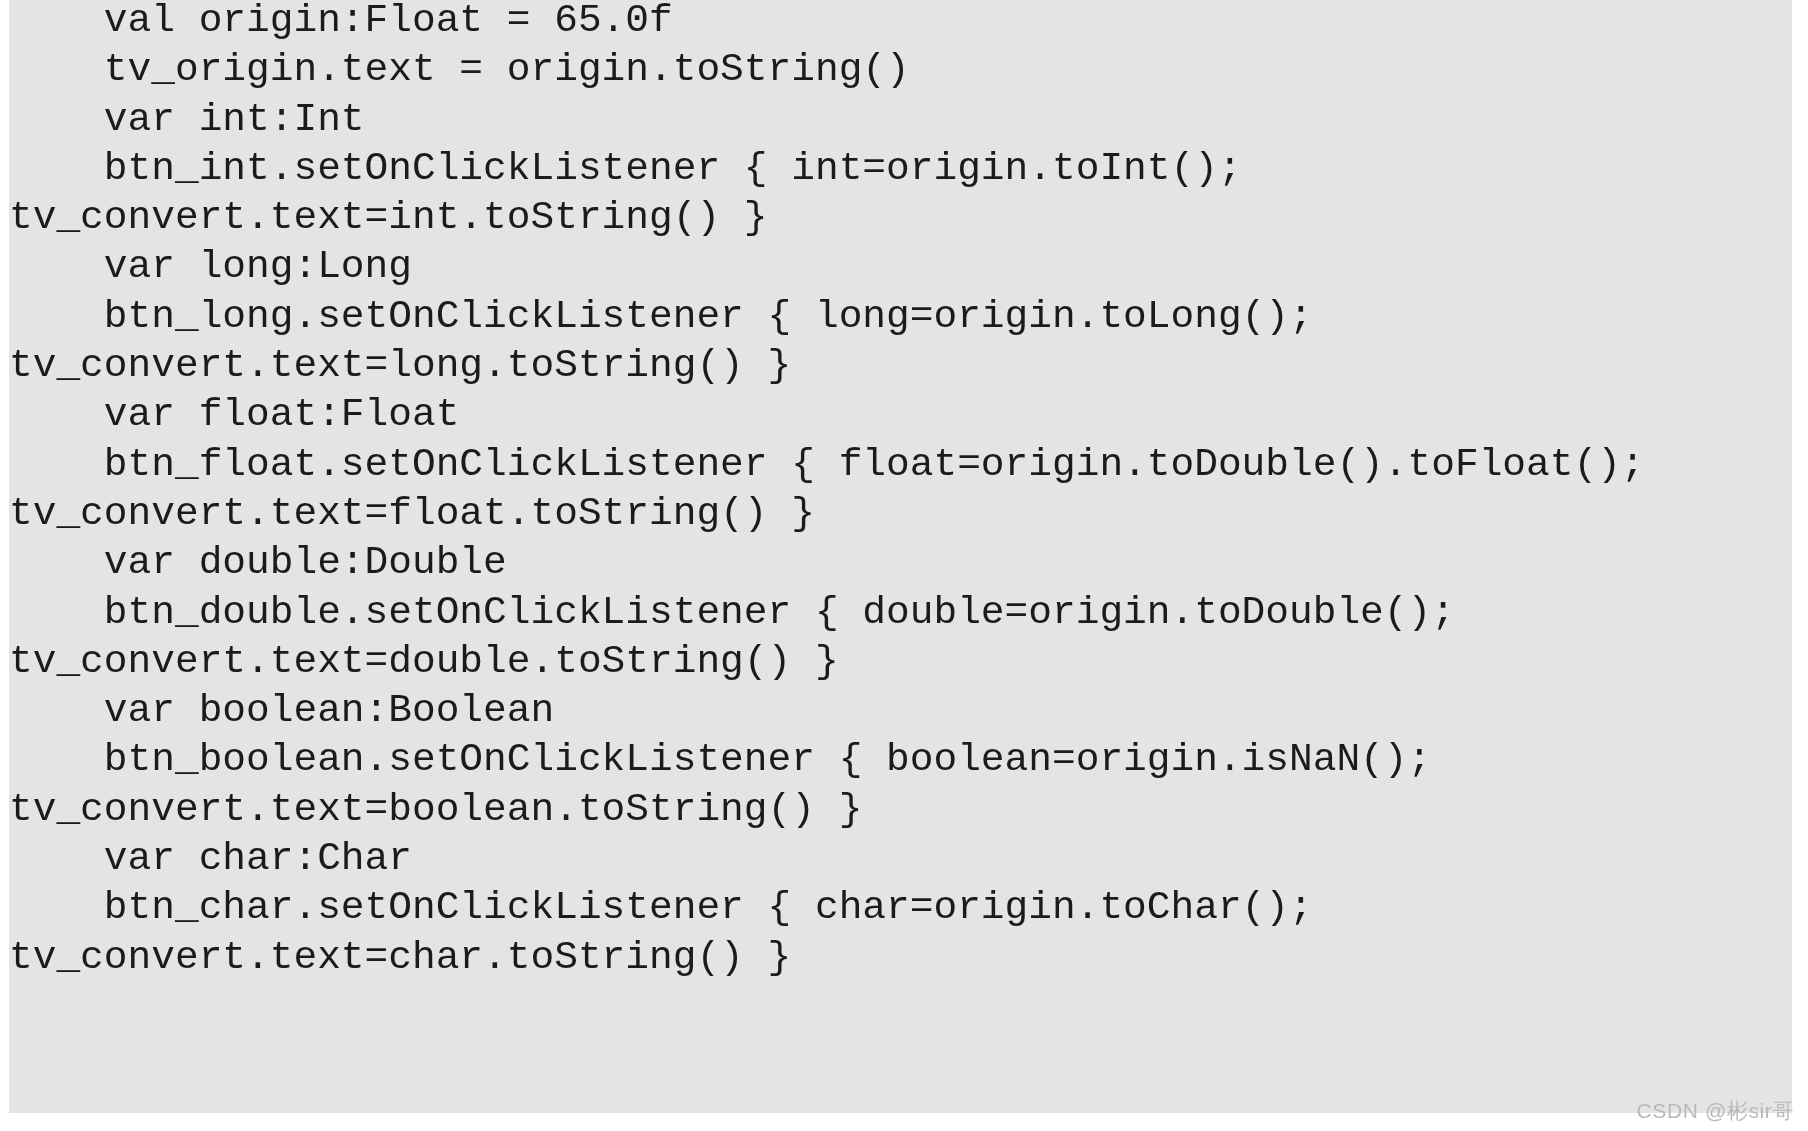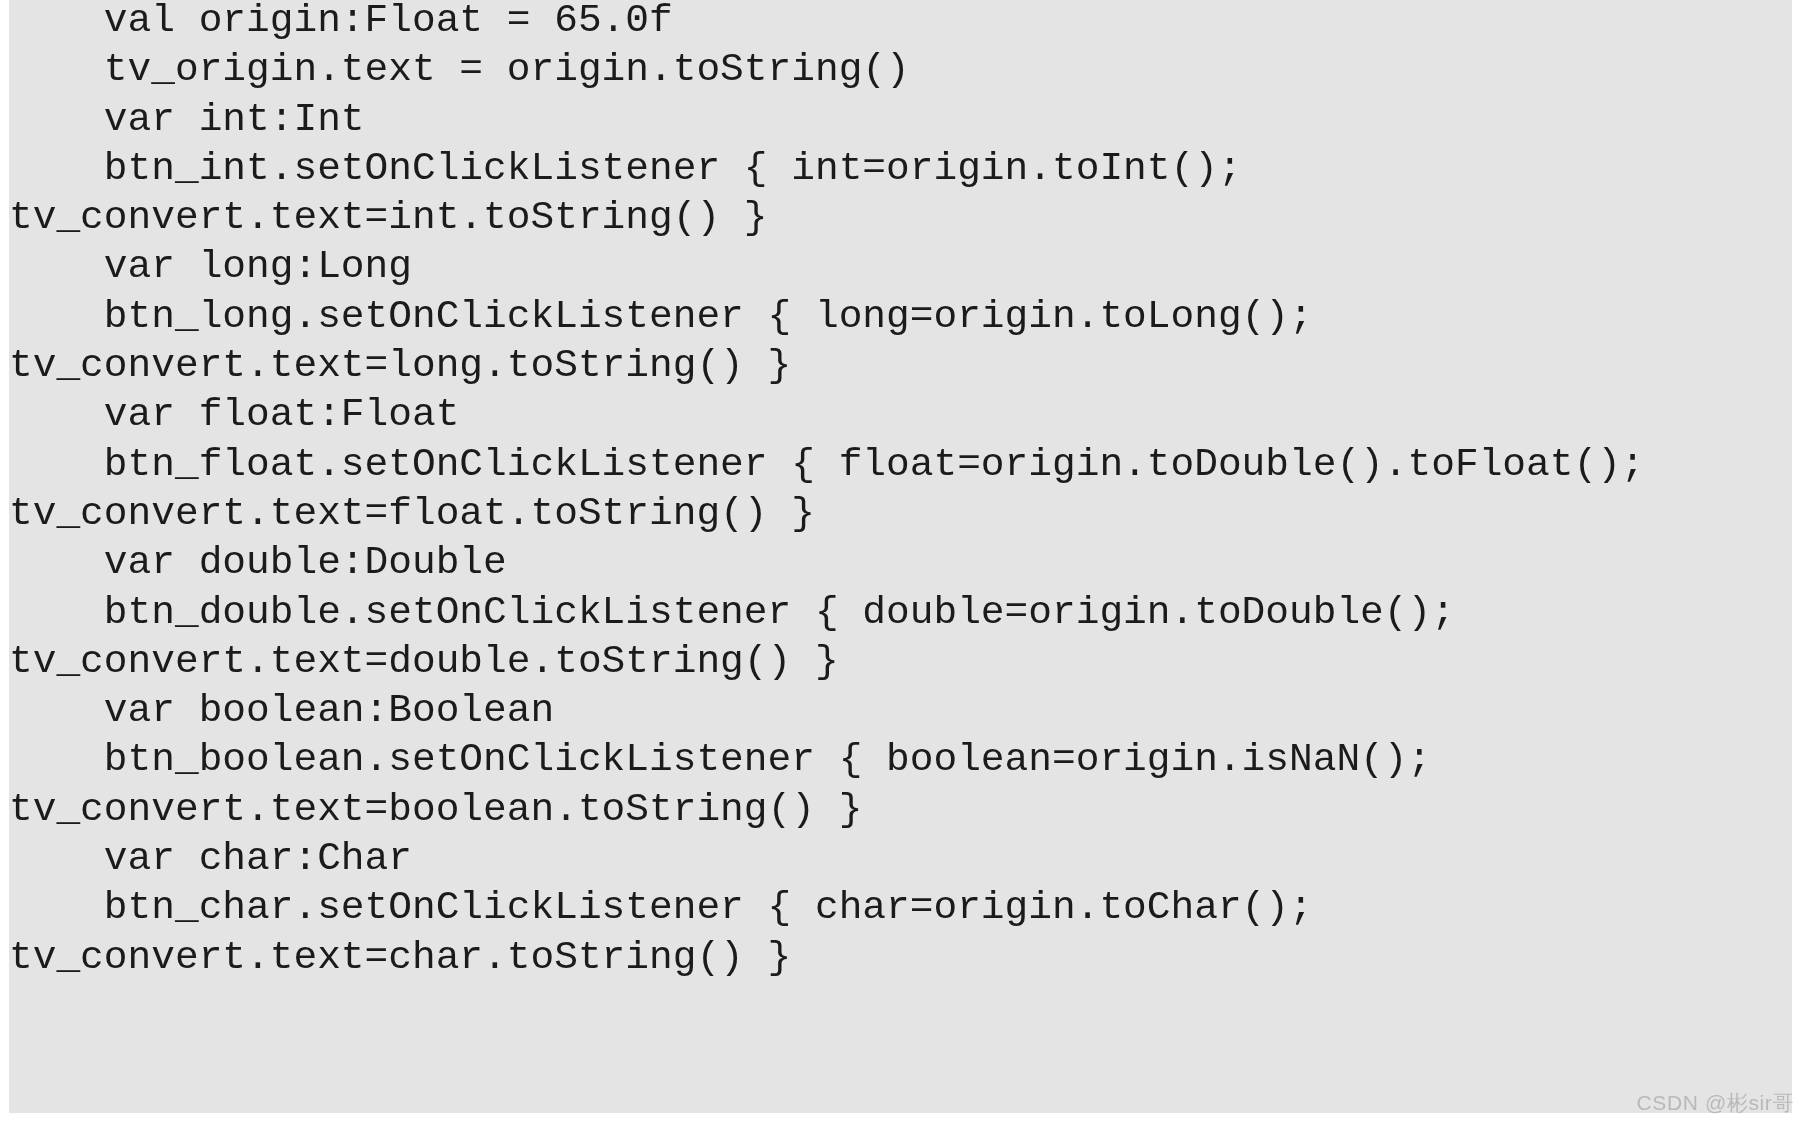--- a/index.html
+++ b/index.html
@@ -51,21 +51,21 @@
     height: 49.3px;
     line-height: 49.3px;
     display: block;
     font-variant-ligatures: none;
   }
 
   
   #watermark {
     position: absolute;
     right: 14px;
-    bottom: 14px;
+    bottom: 6px;
     font-family: "Liberation Sans", "DejaVu Sans", sans-serif;
     font-size: 21px;
     color: #b9b9b9;
     letter-spacing: 0.6px;
     white-space: nowrap;
     user-select: none;
   }
 </style>
 </head>
 <body>

